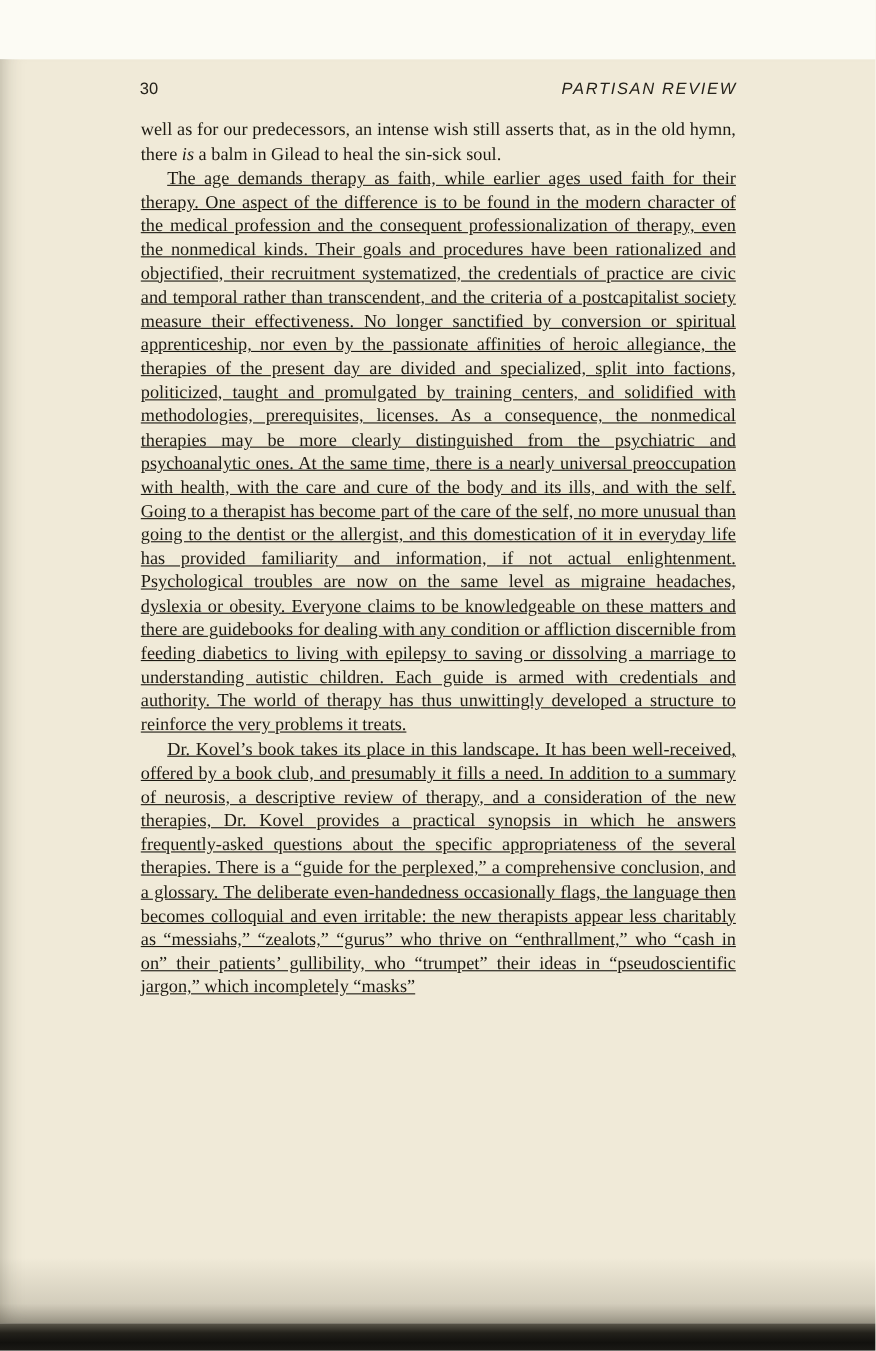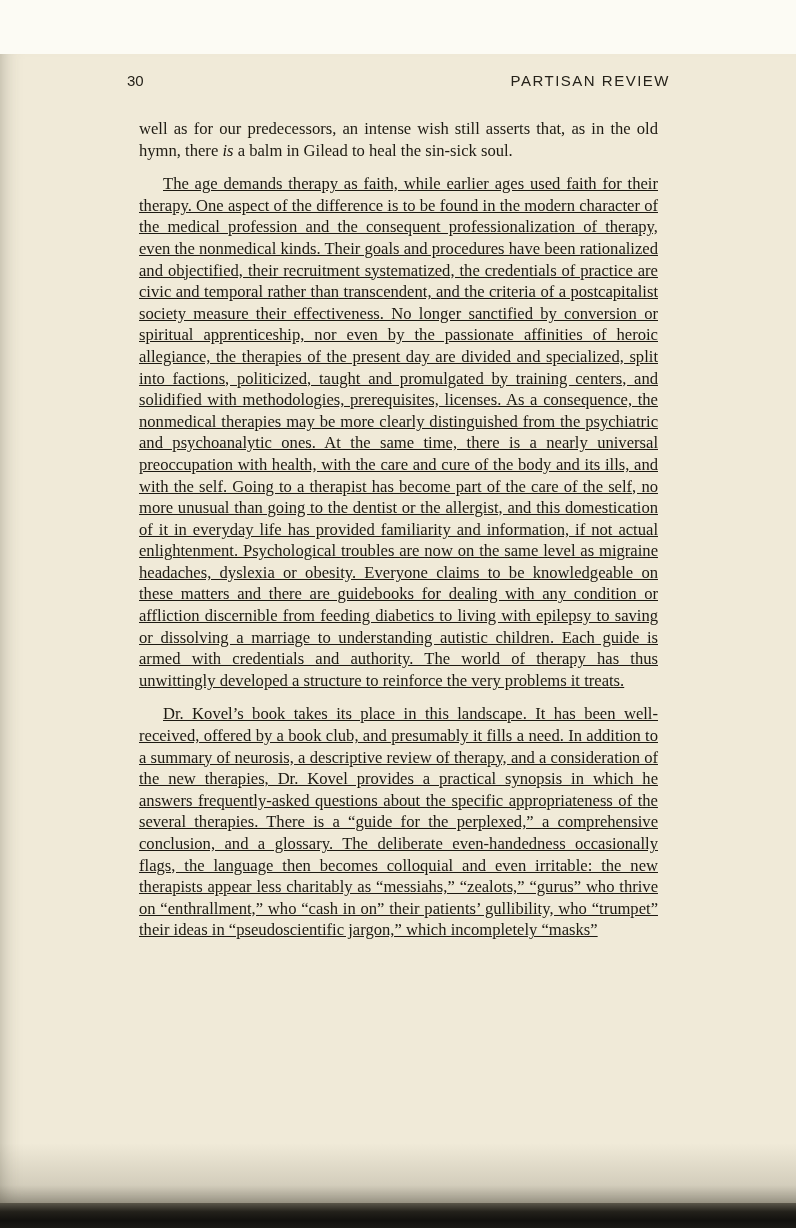--- a/index.html
+++ b/index.html
@@ -45,33 +45,34 @@
     align-items: baseline;
     font-family: "Liberation Sans", sans-serif;
     color: #25221a;
   }
   .page-number {
     font-size: 15px;
   }
   .journal-title {
     font-size: 15px;
     letter-spacing: 1.5px;
+    font-style: italic;
   }
   .text-block {
     position: absolute;
     top: 52px;
     left: 127px;
     width: 543px;
     font-size: 16.6px;
     line-height: 21.6px;
     text-align: justify;
     color: #1d1a12;
   }
   .para {
-    margin: 12px;
+    margin: 1px;
   }
   .para.indent {
     text-indent: 24px;
     text-decoration: underline;
   }
   .para em {
     font-style: italic;
   }
   .bottom-bar {
     position: absolute;

